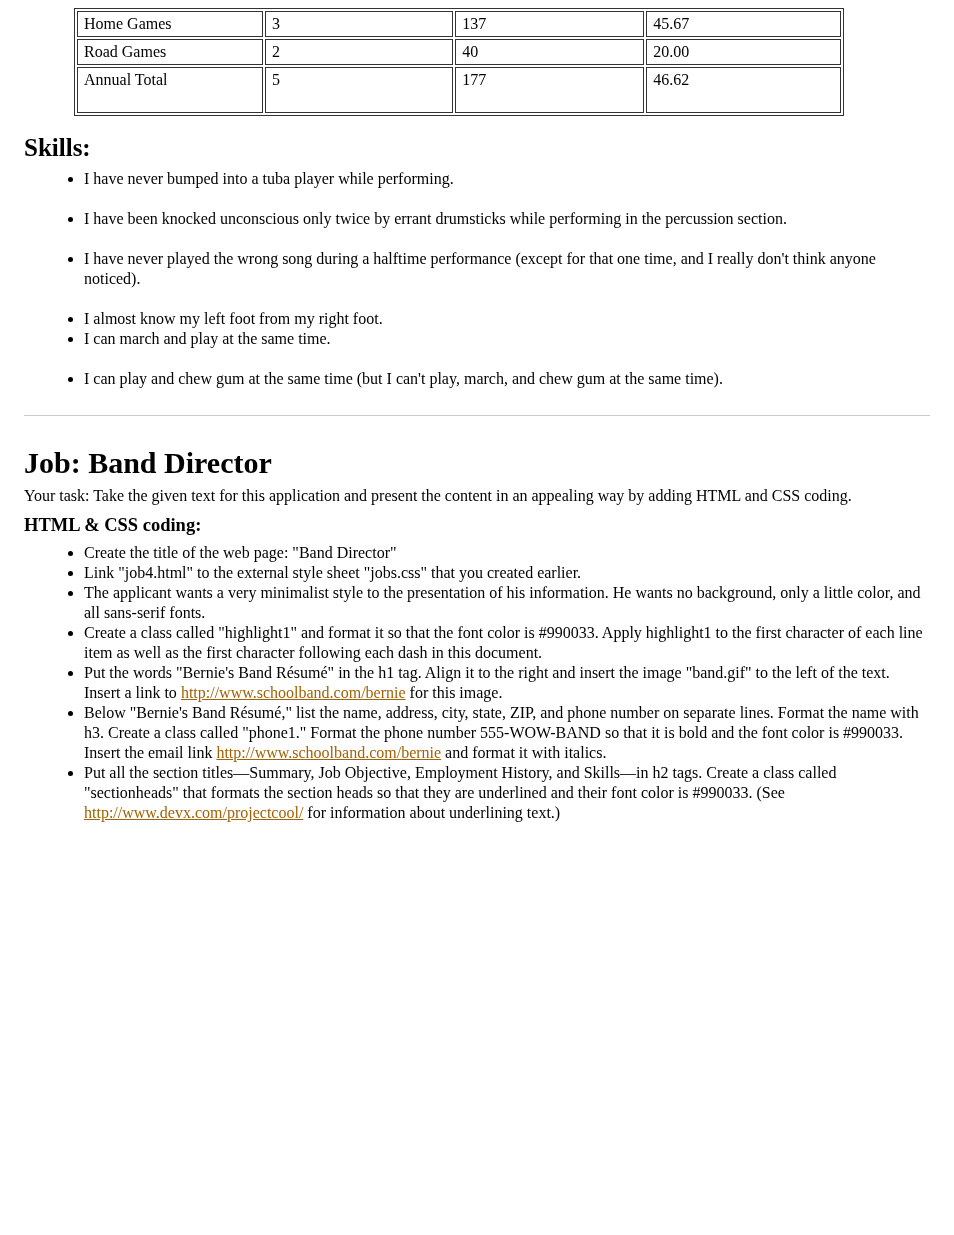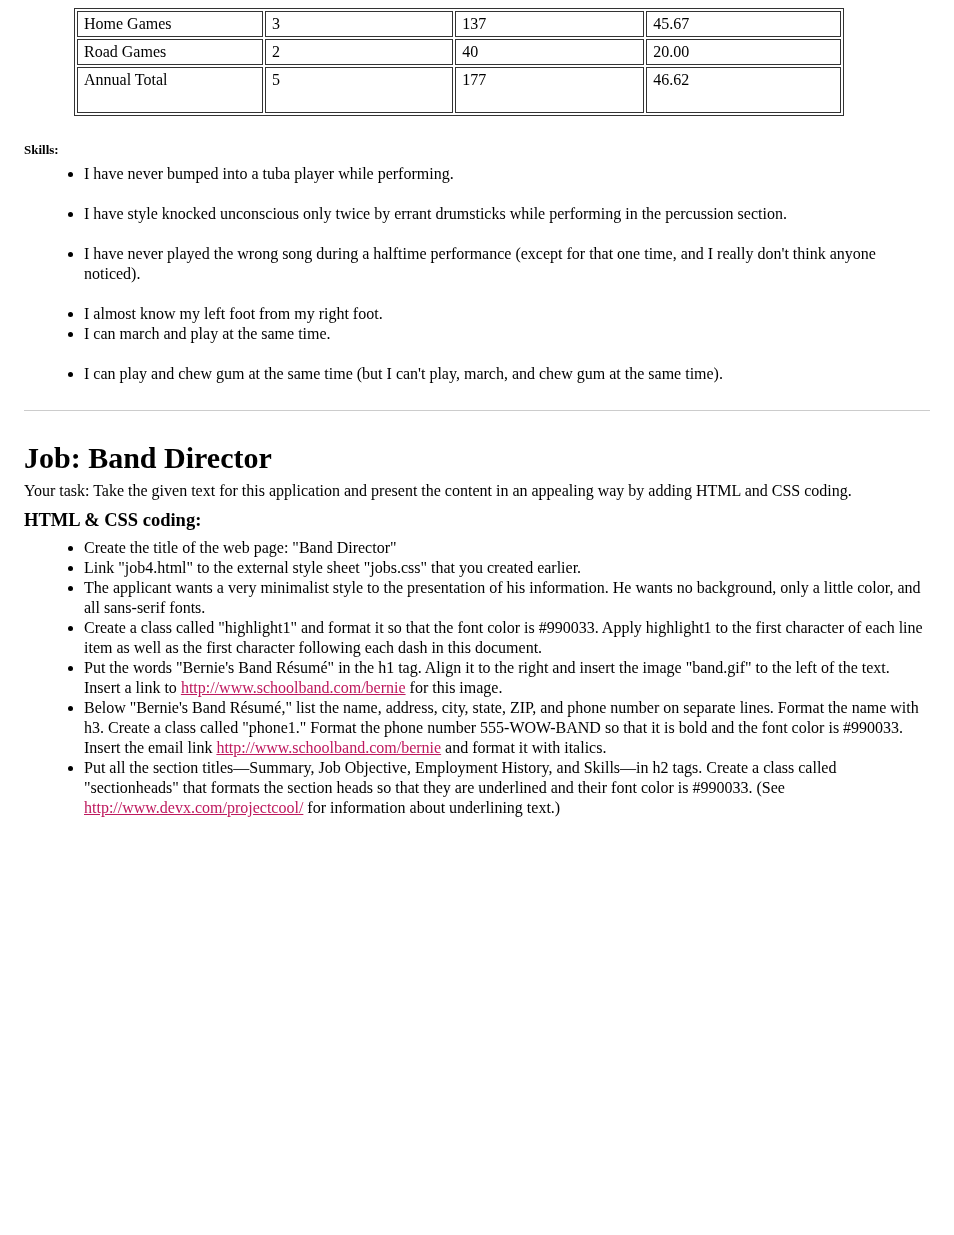--- a/index.html
+++ b/index.html
@@ -45,28 +45,28 @@
     font-size: 30px;
     font-weight: bold;
     margin: 28px 0 4px 0;
   }
   h3.section {
     font-size: 18.5px;
     font-weight: bold;
     margin: 0 0 6px 0;
   }
   h3.sub {
-    font-size: 13px;
+    font-size: 25px;
     font-weight: bold;
-    margin: 26px 0 6px 0;
+    margin: 16px 0 6px 0;
   }
   .intro-line { margin: 4px 0 8px 0; }
 
   a.link {
-    color: #be185d;
+    color: #a16207;
     text-decoration: underline;
   }
   hr.sep {
     border: none;
     border-top: 1px solid #ccc;
     margin: 26px 0 6px 0;
   }
   .li-gap > li { margin-bottom: 22px; }
   .li-gap > li:last-child { margin-bottom: 0; }
   .li-tight > li { margin-bottom: 0; }
@@ -96,21 +96,21 @@
       <td class="col-c">177</td>
       <td class="col-d">46.62</td>
     </tr>
   </tbody>
     </table>
 
   <h3 class="sub">Skills:</h3>
 
   <ul class="bul li-tight">
     <li><span>I have never bumped into a tuba player while performing.</span><br>&nbsp;</li>
-    <li><span>I have style knocked unconscious only twice by errant drumsticks while performing in the percussion section.</span><br>&nbsp;</li>
+    <li><span>I have been knocked unconscious only twice by errant drumsticks while performing in the percussion section.</span><br>&nbsp;</li>
     <li><span>I have never played the wrong song during a halftime performance (except for that one time, and I really don't think anyone noticed).</span><br>&nbsp;</li>
     <li>I almost know my left foot from my right foot.</li>
     <li><span>I can march and play at the same time.</span><br>&nbsp;</li>
     <li>I can play and chew gum at the same time (but I can't play, march, and chew gum at the same time).</li>
   </ul>
 
   <hr class="sep">
 
   <h2 class="job">Job: Band Director</h2>
   <p class="intro-line">Your task: Take the given text for this application and present the content in an appealing way by adding HTML and CSS coding.</p>

